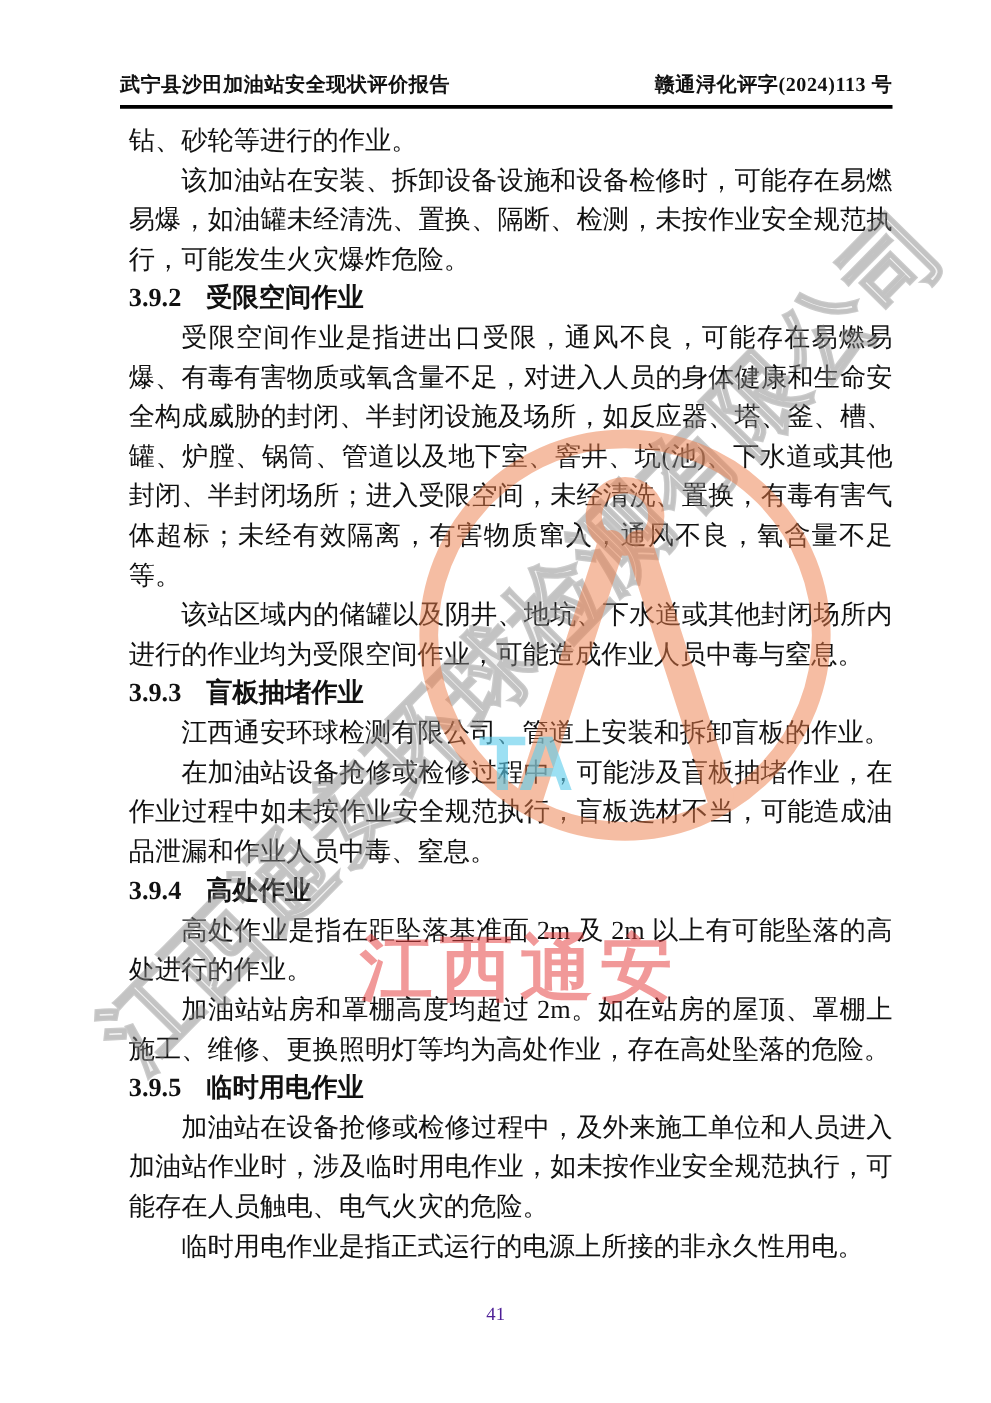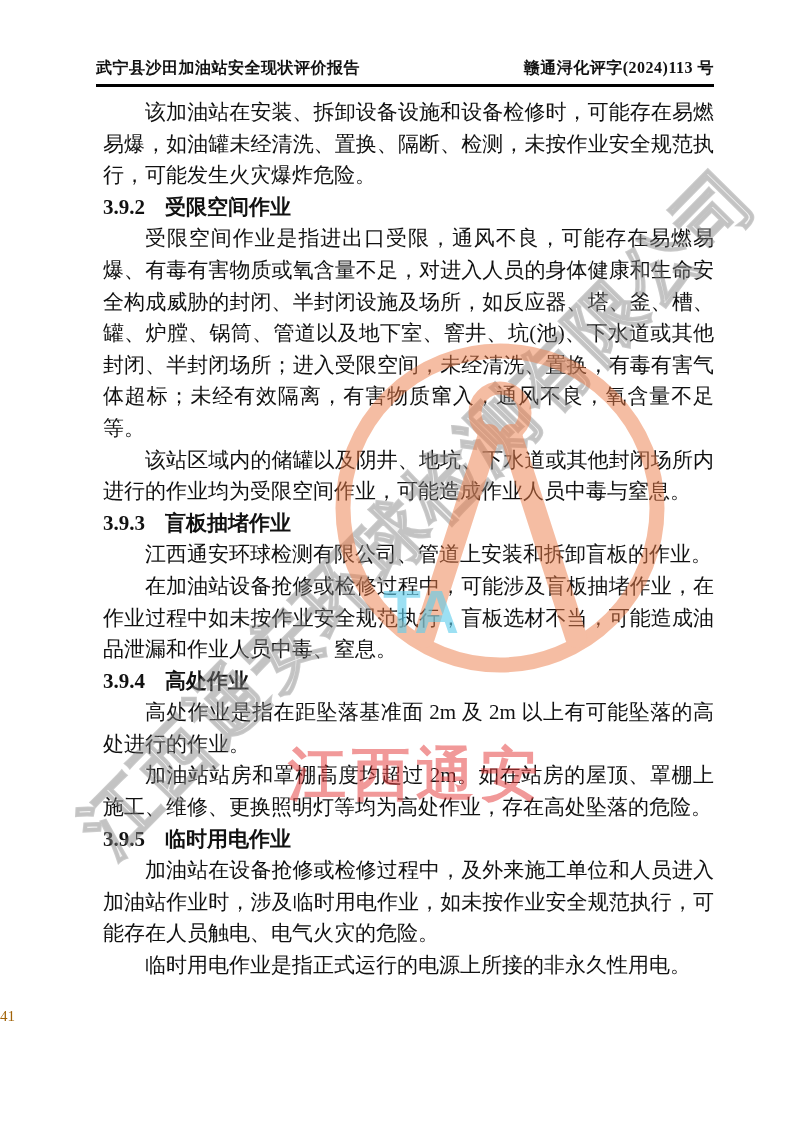--- a/index.html
+++ b/index.html
@@ -22,22 +22,22 @@
     word-break:break-all;
   }
   .body-text p{margin:0;text-indent:42px;}
   .body-text p.cont{text-indent:0;}
   .body-text h3{
     margin:0;font-size:21px;line-height:31.6px;font-weight:bold;text-indent:0;
   }
   .body-text h3 .sec-num{margin-right:20px;}
   
   .footer{
-    position:absolute;left:0;top:1008px;width:793px;text-align:left;
-    font-size:15px;color:#a16207;
+    position:absolute;left:0;top:1044px;width:793px;text-align:center;
+    font-size:15px;color:#4c1d95;
   }
   
   .wm{position:absolute;pointer-events:none;}
   .wm-diagonal{
     left:95px;top:792px;white-space:nowrap;
     transform:rotate(-45.5deg);transform-origin:0 50%;
     font-family:"Liberation Sans","DejaVu Sans",sans-serif;
     font-size:74px;font-weight:bold;letter-spacing:3px;
     color:rgba(175,175,175,0.16);
     -webkit-text-stroke:2px rgba(125,125,125,0.40);
@@ -75,20 +75,21 @@
     <circle cx="173" cy="78" r="25" fill="none" stroke="#ED7D49" stroke-width="13"></circle>
     <path d="M 162 100 L 97 302" fill="none" stroke="#ED7D49" stroke-width="22" stroke-linecap="round"></path>
     <path d="M 184 100 L 249 302" fill="none" stroke="#ED7D49" stroke-width="22" stroke-linecap="round"></path>
   </svg>
 
   <div class="wm wm-monogram">TA</div>
 
   <div class="wm wm-brand">江西通安</div>
 
   <div class="body-text">
+    <p class="cont">钻、砂轮等进行的作业。</p>
     <p>该加油站在安装、拆卸设备设施和设备检修时，可能存在易燃易爆，如油罐未经清洗、置换、隔断、检测，未按作业安全规范执行，可能发生火灾爆炸危险。</p>
     <h3>
       <span class="sec-num">3.9.2</span><span>受限空间作业</span>
     </h3>
     <p>受限空间作业是指进出口受限，通风不良，可能存在易燃易爆、有毒有害物质或氧含量不足，对进入人员的身体健康和生命安全构成威胁的封闭、半封闭设施及场所，如反应器、塔、釜、槽、罐、炉膛、锅筒、管道以及地下室、窨井、坑(池)、下水道或其他封闭、半封闭场所；进入受限空间，未经清洗、置换，有毒有害气体超标；未经有效隔离，有害物质窜入，通风不良，氧含量不足等。</p>
     <p>该站区域内的储罐以及阴井、地坑、下水道或其他封闭场所内进行的作业均为受限空间作业，可能造成作业人员中毒与窒息。</p>
     <h3>
       <span class="sec-num">3.9.3</span><span>盲板抽堵作业</span>
     </h3>
     <p>江西通安环球检测有限公司、管道上安装和拆卸盲板的作业。</p>

